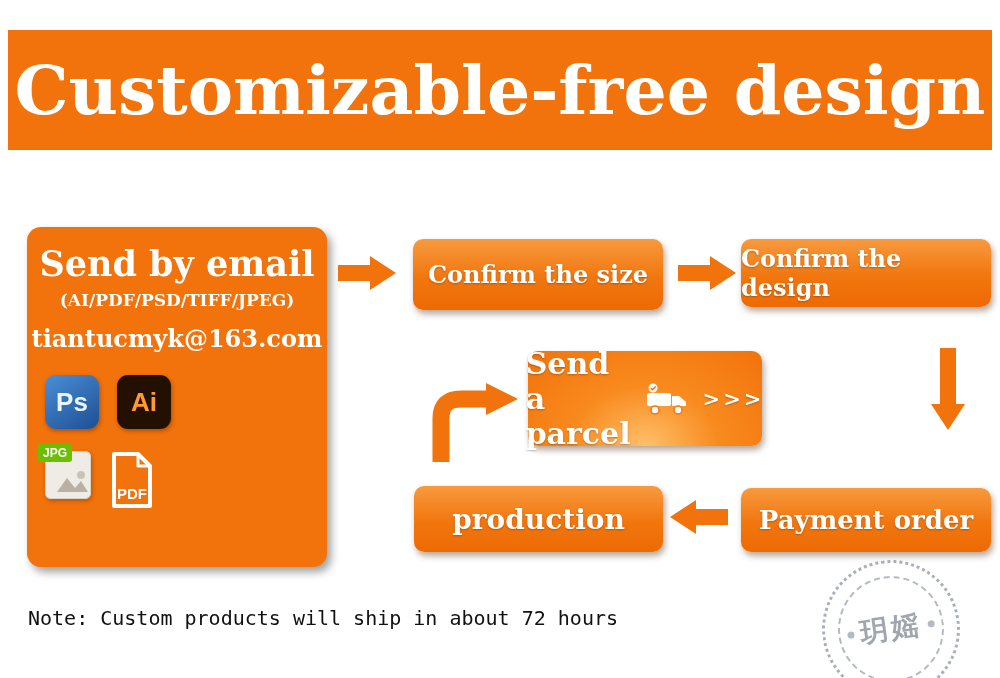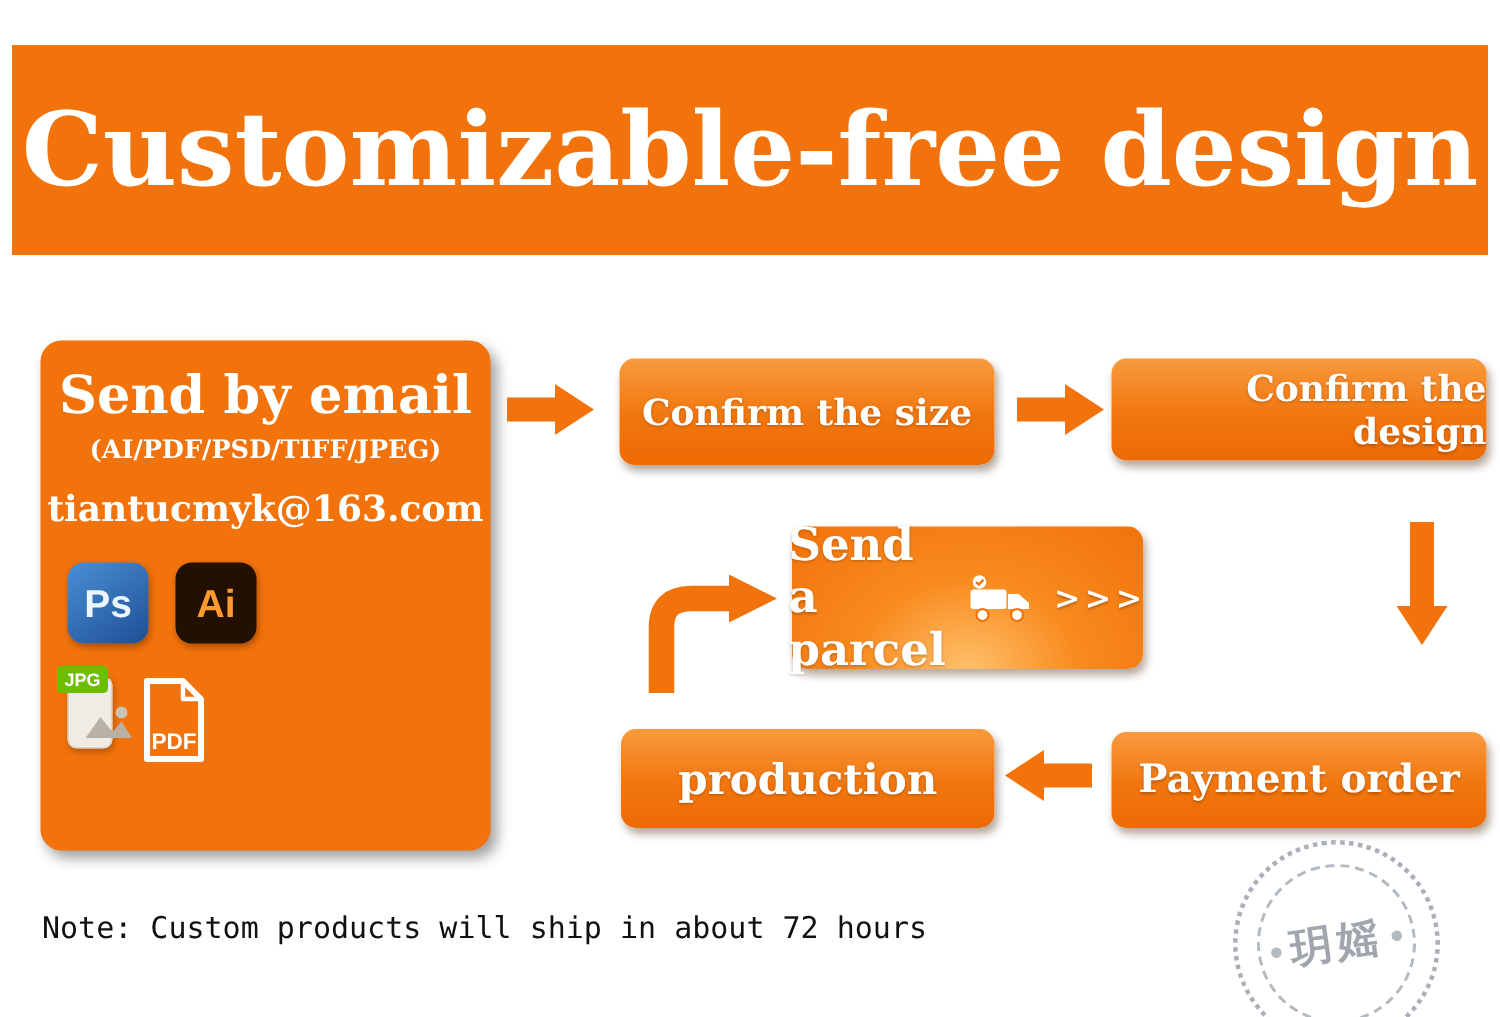--- a/index.html
+++ b/index.html
@@ -1,50 +1,50 @@
 <!DOCTYPE html>
 <html><head>
 <meta charset="utf-8">
 <style>
   html,body{margin:0;padding:0;background:#fff;}
   .canvas{position:relative;width:1000px;height:678px;background:#fff;overflow:hidden;
           font-family:"DejaVu Serif",serif;}
 
   
-  .banner{position:absolute;left:8px;top:30px;width:984px;height:140px;background:#f2720b;
+  .banner{position:absolute;left:8px;top:30px;width:984px;height:120px;background:#f2720b;
           display:flex;align-items:center;justify-content:center;}
   .banner h1{margin:0;font-weight:bold;font-size:68px;color:#fff;white-space:nowrap;
              font-family:"DejaVu Serif",serif;}
 
   
   .email-card{position:absolute;left:27px;top:227px;width:300px;height:340px;background:#f2720b;
               border-radius:14px;box-shadow:4px 5px 9px rgba(0,0,0,.38);color:#fff;}
   .email-title{font-weight:bold;font-size:35px;text-align:center;margin-top:16px;}
   .email-formats{font-weight:bold;font-size:17px;text-align:center;margin-top:6px;}
   .email-address{font-weight:bold;font-size:24px;text-align:center;margin-top:14px;}
   .icon-row{display:flex;gap:18px;padding-left:18px;margin-top:22px;align-items:flex-start;}
   .app-icon{width:54px;height:54px;border-radius:11px;display:flex;align-items:center;
             justify-content:center;font-family:"Liberation Sans",sans-serif;font-weight:bold;
             font-size:26px;box-shadow:1px 2px 4px rgba(0,0,0,.3);}
   .app-ps{background:linear-gradient(145deg,#4a8fd6,#1e4e94);color:#eaf5ff;}
   .app-ai{background:#241000;color:#ff9a2e;}
-  .jpg-icon{width:30px;height:48px;background:#efece6;border-radius:6px;position:relative;
+  .jpg-icon{width:46px;height:48px;background:#efece6;border-radius:6px;position:relative;
             box-shadow:inset 0 0 0 1px #d9d4ca,1px 2px 4px rgba(0,0,0,.25);}
   .jpg-badge{position:absolute;top:-7px;left:-7px;background:#6cbf00;color:#fff;
              font-family:"Liberation Sans",sans-serif;font-weight:bold;font-size:12px;
              padding:2px 5px;border-radius:3px;}
   .jpg-art{position:absolute;left:10px;bottom:5px;}
 
   
   .btn{position:absolute;display:flex;align-items:center;justify-content:center;color:#fff;
        font-weight:bold;border-radius:10px;
        background:linear-gradient(180deg,#f89a3e 0%,#f1760e 55%,#ee6a03 100%);
        box-shadow:2px 4px 6px rgba(70,35,0,.4);text-shadow:0 1px 2px rgba(0,0,0,.25);}
   .btn-size{left:413px;top:239px;width:250px;height:71px;font-size:24px;}
-  .btn-design{left:741px;top:239px;width:250px;height:68px;font-size:24px;text-align:right;}
+  .btn-design{left:741px;top:239px;width:250px;height:68px;font-size:24px;}
   .btn-parcel{left:528px;top:351px;width:234px;height:95px;gap:14px;
               background:radial-gradient(ellipse at 50% 100%,#ffc06a 0%,#f88a1e 45%,#f2720b 100%);}
   .btn-parcel .parcel-title{font-size:30px;}
   .parcel-line2{display:flex;align-items:center;gap:12px;}
   .parcel-arrows{font-size:21px;font-weight:bold;letter-spacing:3px;}
   .btn-production{left:414px;top:486px;width:249px;height:66px;font-size:28px;}
   .btn-payment{left:741px;top:488px;width:250px;height:64px;font-size:26px;}
 
   
   .arrow-right,.arrow-left{position:absolute;display:flex;align-items:center;}

